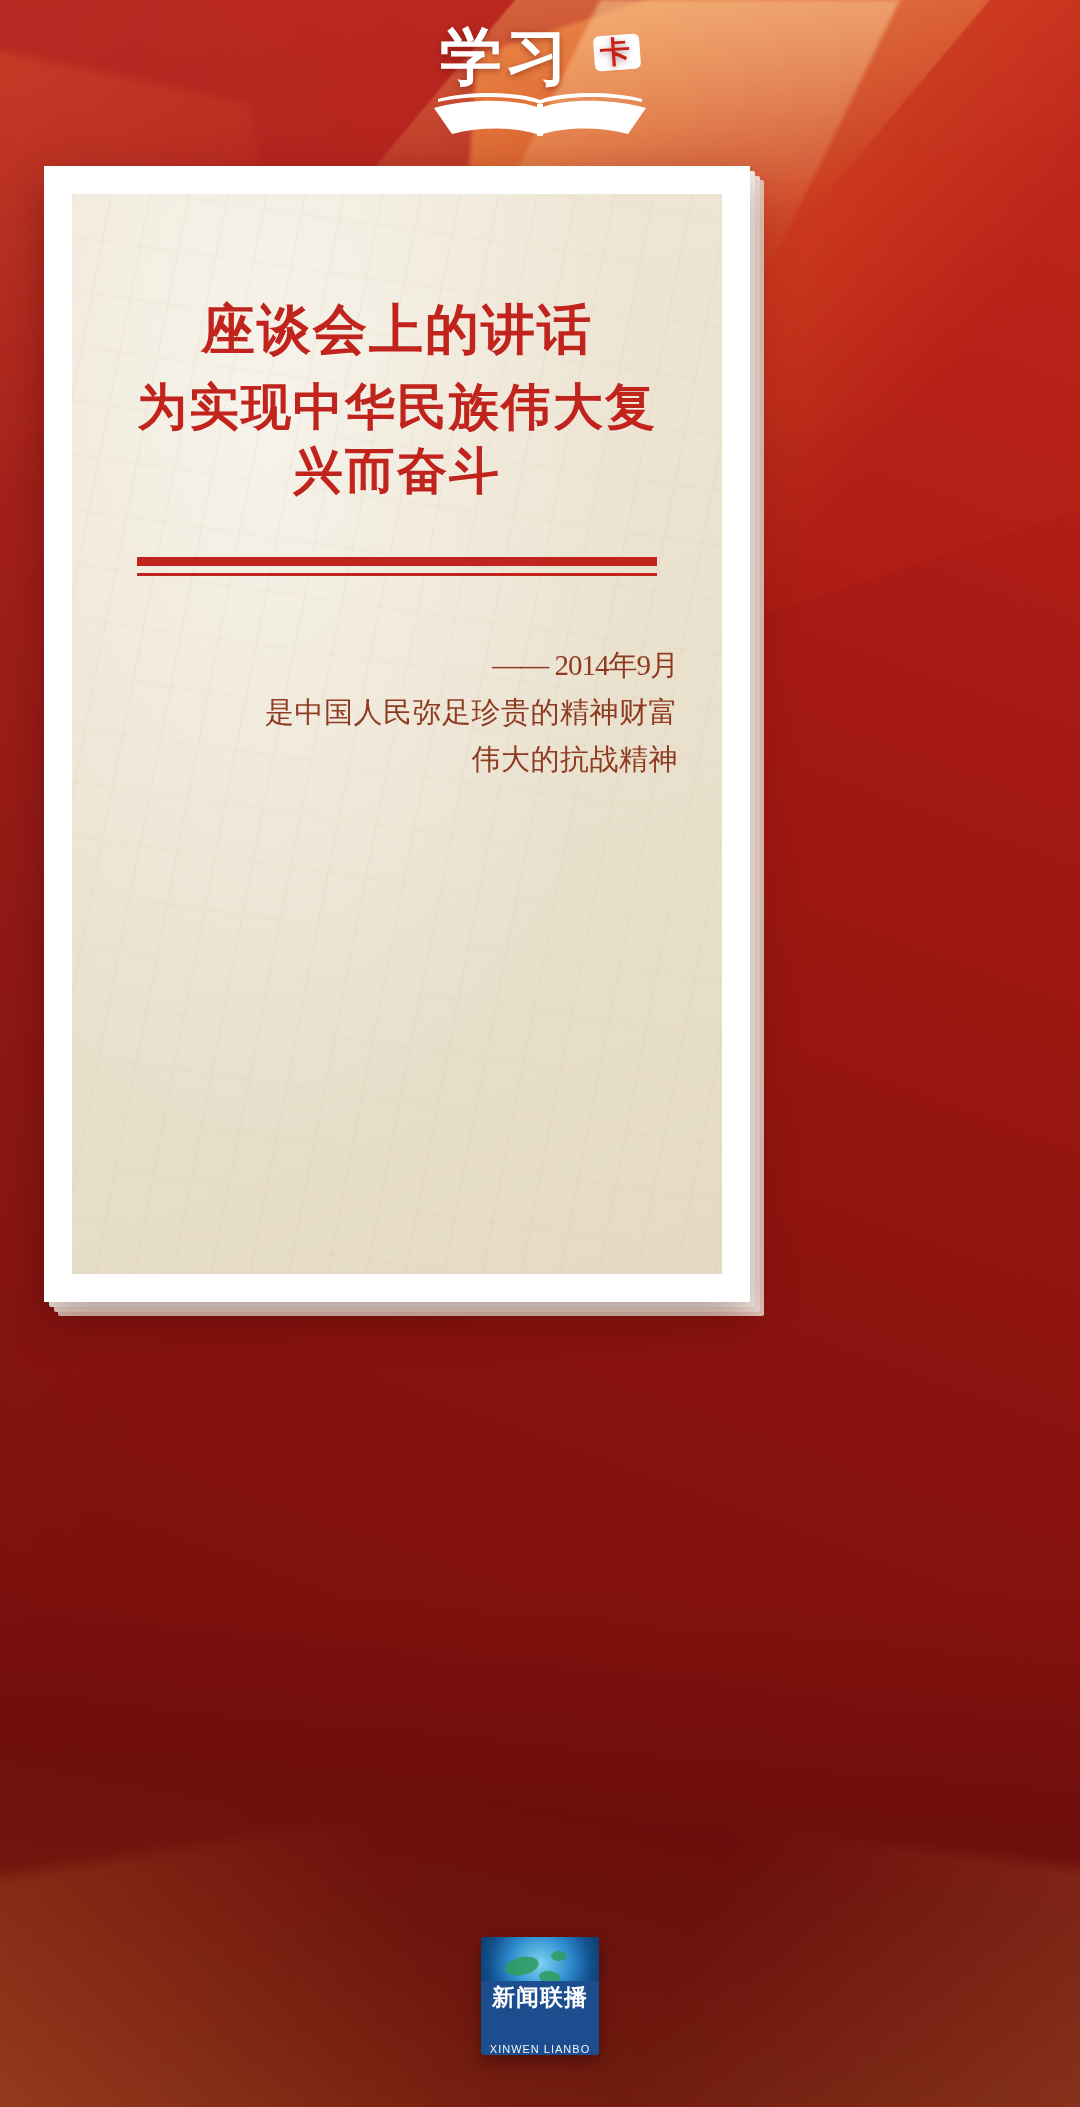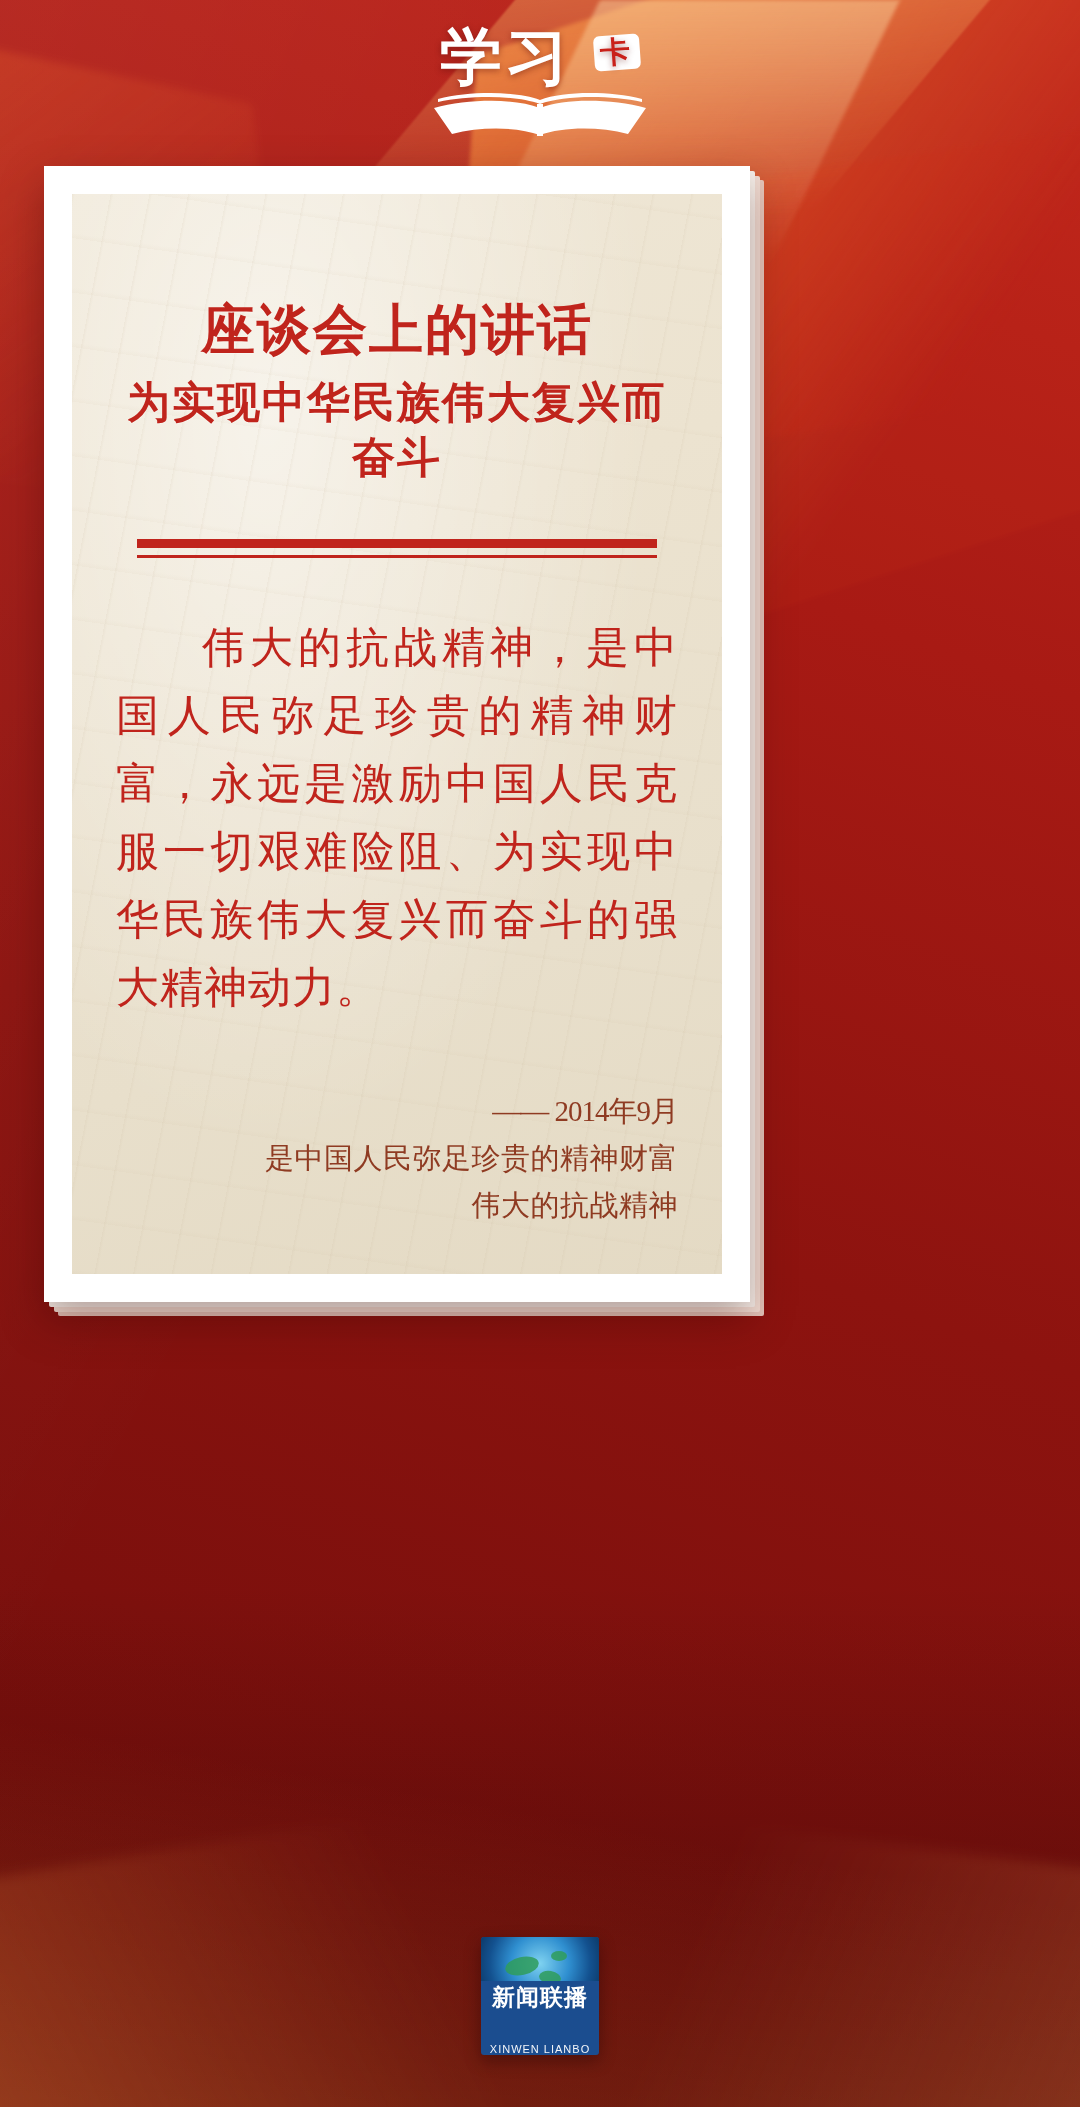--- a/index.html
+++ b/index.html
@@ -199,21 +199,21 @@
   }
   .title-line {
     color: #c0241c;
     font-weight: 700;
     font-family: "Liberation Serif", "DejaVu Serif", serif;
     line-height: 1.28;
     letter-spacing: 2px;
     text-shadow: 0 1px 0 rgba(255,255,255,0.35);
   }
   .title-line-1 { font-size: 54px; }
-  .title-line-2 { font-size: 43px; margin-top: 10px; }
+  .title-line-2 { font-size: 50px; margin-top: 10px; }
 
   .rule-group {
     margin: 54px auto 0 auto;
     width: 520px;
     z-index: 2;
     position: relative;
   }
   .rule-thick {
     height: 9px;
     background: #c0241c;
@@ -347,21 +347,20 @@
         <div class="title-block">
           <div class="title-line title-line-1">座谈会上的讲话</div>
           <div class="title-line title-line-2">为实现中华民族伟大复兴而奋斗</div>
         </div>
 
         <div class="rule-group">
           <div class="rule-thick"></div>
           <div class="rule-thin"></div>
         </div>
 
-        <div class="quote">伟大的抗战精神，是中国人民弥足珍贵的精神财富，永远是激励中国人民克服一切艰难险阻、为实现中华民族伟大复兴而奋斗的强大精神动力。</div>
 
         <div class="attrib">
           <div class="dash">—— 2014年9月</div>
           <div>是中国人民弥足珍贵的精神财富</div>
           <div>伟大的抗战精神</div>
         </div>
 
       </div>
     </div>
   </div>

